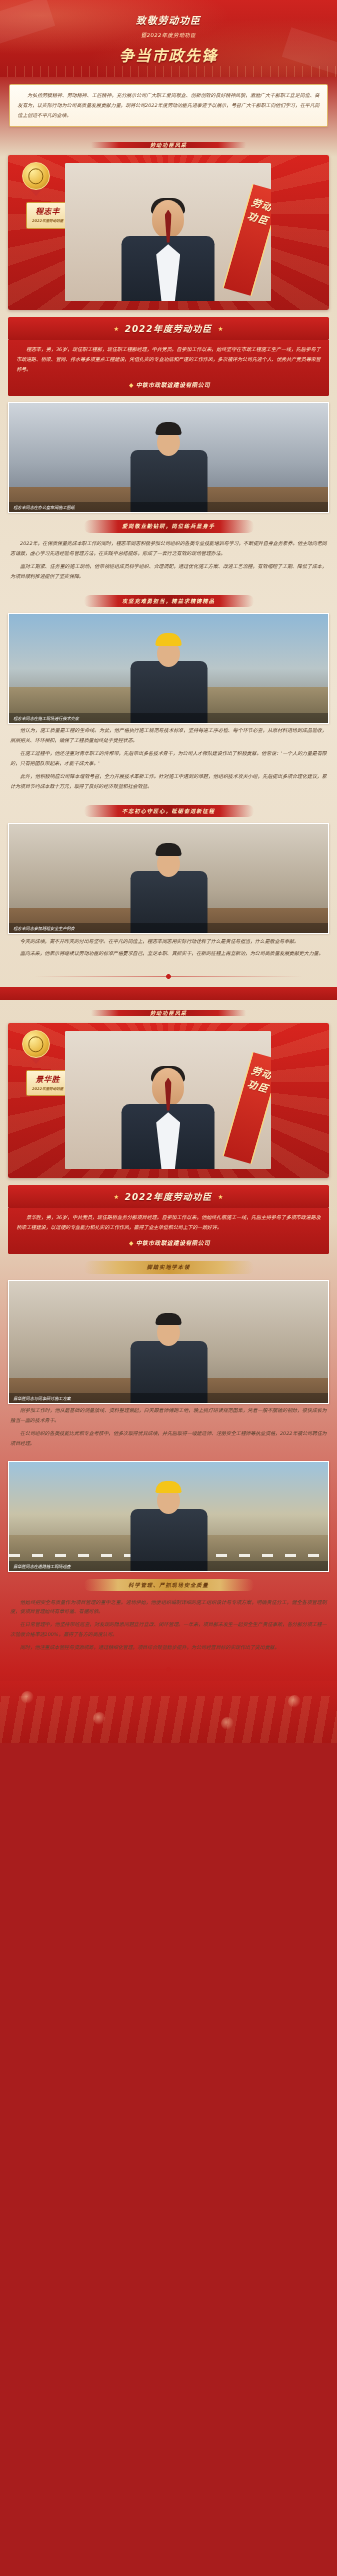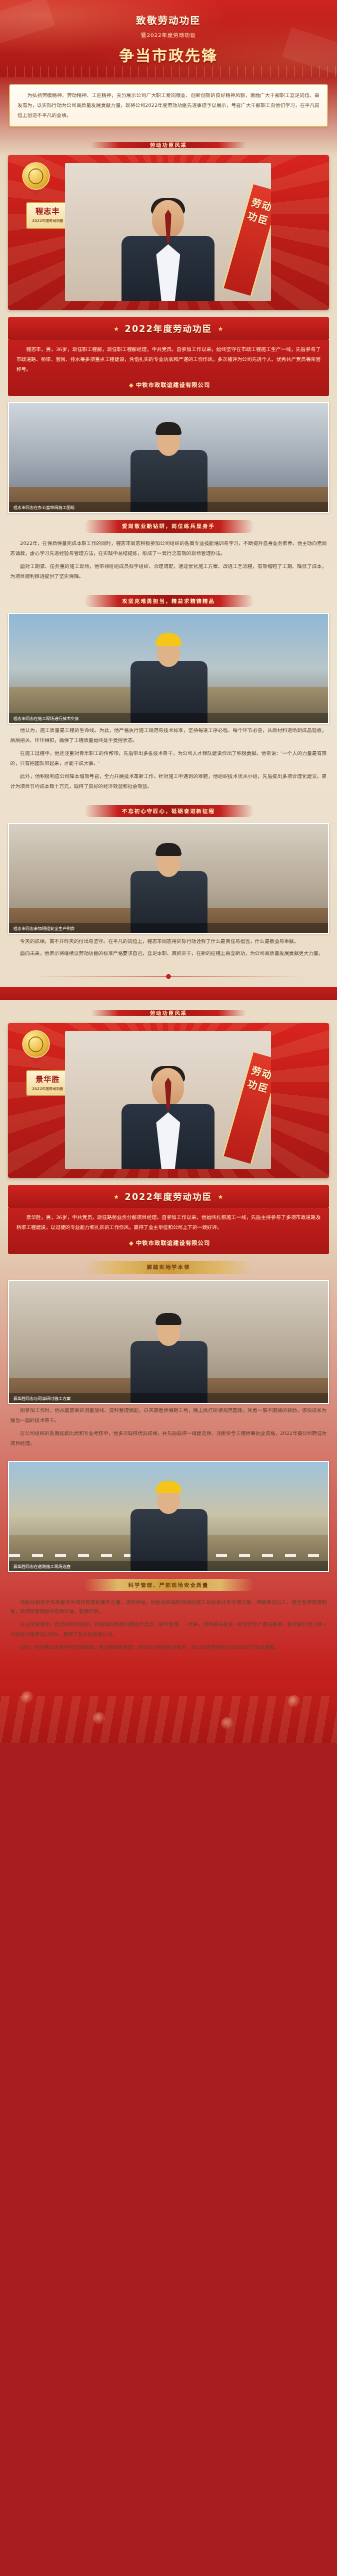--- a/index.html
+++ b/index.html
@@ -8,20 +8,21 @@
     font-family: "DejaVu Sans", "Liberation Sans", sans-serif;
     background: #b5past;
     background: #a81d1d;
     color: #333;
   }
   .page {
     width: 337px;
     position: relative;
     background: linear-gradient(180deg,#c4201d 0%, #b01b18 4%, #e8d9c0 9%, #efe4d2 40%, #e6d6bd 70%, #c4201d 96%, #a81816 100%);
     overflow: hidden;
+    font-style: italic;
   }
 
   
   .header {
     position: relative;
     height: 77px;
     background: linear-gradient(180deg,#cf2420 0%,#b81d19 60%,#a81816 100%);
     overflow: hidden;
   }
   .header:before {

